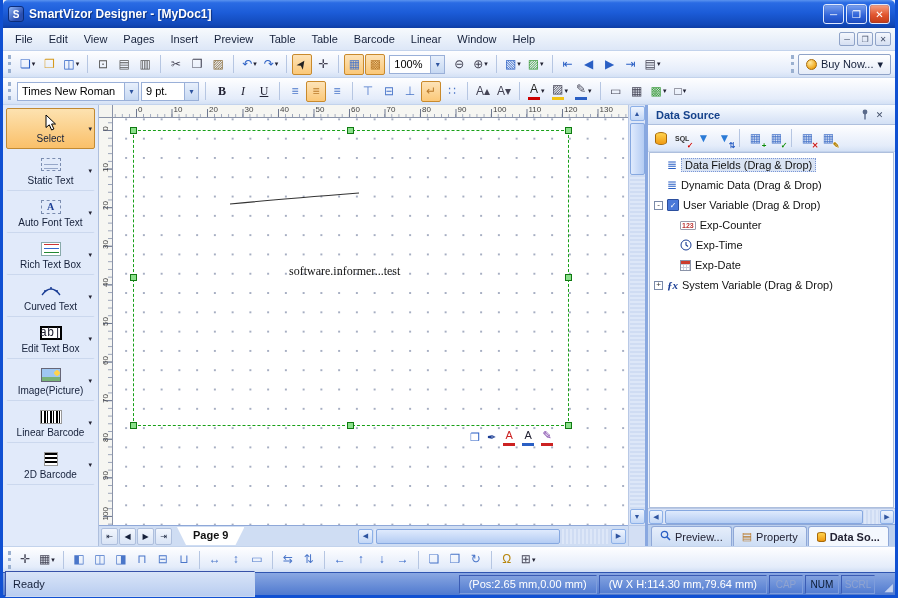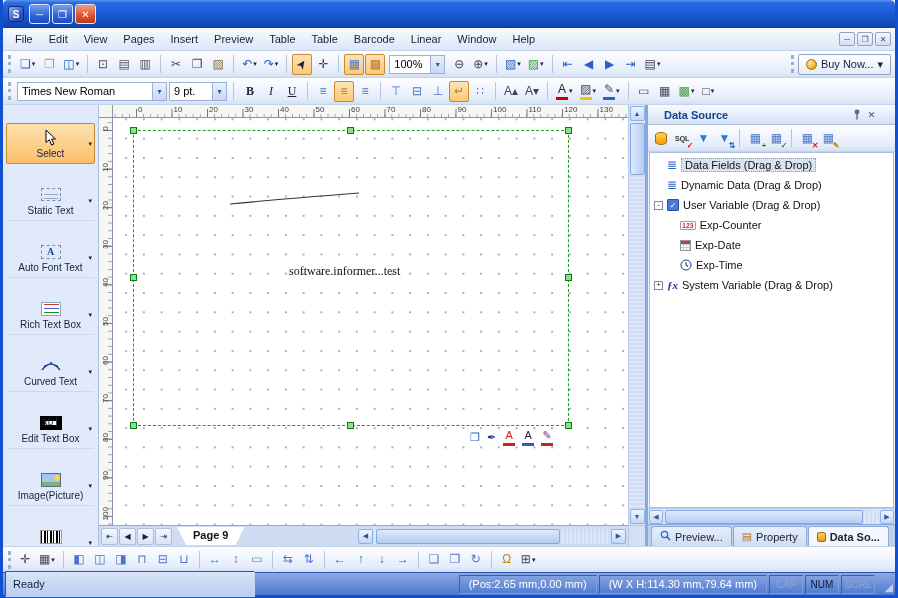--- a/index.html
+++ b/index.html
@@ -38,39 +38,39 @@
   .tbtn .g.fu{text-decoration:underline;font-family:"Liberation Serif",serif}
   .tbtn .g.sql{font-size:7px;font-weight:bold;color:#333;letter-spacing:0}
   .tbtn .uline{width:12px;height:3px;margin-top:1px;border:1px solid #7a7a7a;border-width:0}
   .tbtn .badge{position:absolute;right:-2px;bottom:-2px;font-size:8px;font-weight:bold;text-shadow:0 0 2px #fff,0 0 2px #fff}
   .tbtn .dd{font-size:7px;color:#223;margin-left:1px}
   .t-db{width:12px;height:13px;background:linear-gradient(180deg,#ffd34e,#f09a12);border:1px solid #a86a08;border-radius:6px/3px;display:inline-block}
   .combo{display:flex;align-items:center;height:19px;background:#fff;border:1px solid #9ab0d8;font-size:11px;cursor:default}
   .combo .cval{padding:0 4px;white-space:nowrap;overflow:hidden;flex:1}
   .combo .cdd{width:14px;height:100%;display:flex;align-items:center;justify-content:center;font-size:8px;color:#2f55a0;
     background:linear-gradient(#e8f0fc,#c6d8f2);border-left:1px solid #9ab0d8}
-  .fontcombo{width:150px}.sizecombo{width:58px}.zoomcombo{width:56px;margin:0 2px}
+  .fontcombo{width:122px}.sizecombo{width:58px}.zoomcombo{width:56px;margin:0 2px}
   .buygroup{margin-left:auto;display:flex;align-items:center}
   .buybtn{display:flex;align-items:center;gap:4px;height:21px;padding:0 7px;background:linear-gradient(#ffffff,#e5ecf8);
     border:1px solid #8fa3c8;border-radius:2px;font-size:11px;color:#15203a}
   .buyicon{width:11px;height:11px;border-radius:50%;background:radial-gradient(circle at 35% 30%,#ffe9a0,#f0a81c 70%,#b87708);border:1px solid #a86a08}
   
   .main{flex:1;display:flex;min-height:0;background:#e1eafa}
   
   .palette{flex:0 0 96px;background:#e1eafa;border-right:1px solid #aebfdd;padding:2px 0;overflow:hidden}
-  .tool{height:41px;margin:16px 3px;position:relative;display:flex;flex-direction:column;align-items:center;justify-content:center;
+  .tool{height:41px;margin:1px 3px;position:relative;display:flex;flex-direction:column;align-items:center;justify-content:center;
     border:1px solid transparent;border-bottom:1px solid #cbd8ee;border-radius:2px;cursor:default}
   .tool.hl{background:linear-gradient(#fde2b0,#fac06a);border:1px solid #c28a33}
   .ticon{height:19px;display:flex;align-items:center;justify-content:center}
   .tlabel{font-size:10px;color:#15203a;margin-top:1px;white-space:nowrap}
   .tdd{position:absolute;right:2px;top:50%;transform:translateY(-50%);font-size:7px;color:#223}
   .i-static{width:20px;height:13px;border:1px dashed #7b8db0;background-image:repeating-linear-gradient(180deg,transparent 0 3px,#96a7c8 3px 4px);background-size:14px 100%;background-repeat:no-repeat;background-position:2px 2px}
   .i-autofont{width:20px;height:14px;border:1px dashed #7b8db0;color:#1a3d94;font-weight:bold;font-size:10px;display:flex;align-items:center;justify-content:center;font-family:"Liberation Serif",serif}
   .i-rich{width:20px;height:14px;border:1px solid #8aa;background-image:repeating-linear-gradient(180deg,#c33 1px 2px,transparent 2px 5px,#36c 5px 6px,transparent 6px 9px,#283 9px 10px,transparent 10px 12px);background-size:15px 100%;background-repeat:no-repeat;background-position:2px 0;background-color:#fff}
-  .i-edit{width:22px;height:14px;border:5px solid #000000;background:#fff;color:#223;font-size:10px;font-family:"Liberation Mono",monospace;display:flex;align-items:center;justify-content:center}
+  .i-edit{width:22px;height:14px;border:2px solid #000000;background:#fff;color:#223;font-size:12px;font-family:"Liberation Mono",monospace;display:flex;align-items:center;justify-content:center}
   .i-img{width:20px;height:14px;border:1px solid #667;background-color:#9fc7f2;background-image:radial-gradient(circle at 15px 4px,#ffd34e 0 2.5px,transparent 3px),linear-gradient(180deg,transparent 0 8px,#79b379 8px)}
   .i-bar{width:22px;height:14px;border:1px solid #999;background:repeating-linear-gradient(90deg,#000 0 1px,#fff 1px 3px,#000 3px 5px,#fff 5px 6px)}
   .i-qr{width:14px;height:14px;border:1px solid #999;background-color:#fff;background-image:repeating-linear-gradient(0deg,transparent 0 2px,#000 2px 4px),repeating-linear-gradient(90deg,#fff 0 2px,transparent 2px 4px)}
   
   .canvas-area{flex:1;position:relative;background:#e9edf5;min-width:0}
   .ruler-corner{position:absolute;left:0;top:0;width:14px;height:13px;background:#f4f4f0;border-right:1px solid #8a93a8;border-bottom:1px solid #8a93a8}
   .h-ruler{position:absolute;left:14px;right:17px;top:0;height:13px;background-color:#f6f6f2;border-bottom:1px solid #8a93a8;
     background-image:linear-gradient(90deg,#6e7890 0 1px,transparent 1px),linear-gradient(90deg,#9aa3b8 0 1px,transparent 1px);
     background-size:35.5px 9px,7.1px 4px;background-repeat:repeat-x,repeat-x;background-position:23px 4px,23px 9px;overflow:hidden}
   .v-ruler{position:absolute;left:0;top:13px;bottom:21px;width:14px;background-color:#f6f6f2;border-right:1px solid #8a93a8;
@@ -99,21 +99,21 @@
   .bottomrow{position:absolute;left:0;right:17px;bottom:0;height:21px;display:flex;align-items:center;background:#cfddf3;border-top:1px solid #8fa8d8;padding:1px 2px;gap:1px}
   .navbtn{width:17px;height:17px;display:flex;align-items:center;justify-content:center;font-size:8px;color:#15203a;background:linear-gradient(#f2f6fd,#d9e4f6);border:1px solid #aebfdd;border-radius:2px}
   .pagetab{height:18px;margin-left:4px;padding:2px 16px 0 16px;background:#fff;font-weight:bold;font-size:11px;color:#111;
     clip-path:polygon(0 0,100% 0,calc(100% - 9px) 100%,9px 100%)}
   .hscroll{margin-left:auto;display:flex;align-items:center;width:268px;gap:1px}
   .hscroll .strack{flex:1;height:15px;position:relative;background:repeating-linear-gradient(90deg,#dde7f8 0 2px,#cfdcf3 2px 4px)}
   .hscroll .sthumb{position:absolute;top:0;left:2px;width:78%;height:15px;background:linear-gradient(180deg,#dfeafd,#b4ccf3);border:1px solid #86a8e0;border-radius:2px}
   .corner2{position:absolute;right:0;bottom:0;width:17px;height:21px;background:#d3dff4;border-top:1px solid #b9c9e6;border-left:1px solid #b9c9e6}
   
   .rpanel{flex:0 0 250px;display:flex;flex-direction:column;background:#eef3fc;border-left:3px solid #89a8e0;min-height:0}
-  .rhead{height:20px;flex:0 0 20px;display:flex;align-items:center;padding:0 16px;background:linear-gradient(#f8fbff,#d3e0f5);border-bottom:1px solid #aebfdd}
+  .rhead{height:20px;flex:0 0 20px;display:flex;align-items:center;padding:0 8px;background:linear-gradient(#f8fbff,#d3e0f5);border-bottom:1px solid #aebfdd}
   .rtitle{flex:1;font-weight:bold;color:#15428b;font-size:11px}
   .rheadbtn{width:15px;height:14px;display:flex;align-items:center;justify-content:center;color:#44506a;font-size:9px;border:1px solid transparent;border-radius:2px}
   .dstoolbar{height:27px;flex:0 0 27px;display:flex;align-items:center;padding:0 3px;background:linear-gradient(#fefeff,#e4ecfa 80%,#d4e1f5);border-bottom:1px solid #c3d3ec}
   .tree{flex:1;background:#fff;border:1px solid #aebfdd;margin:0 1px;overflow:hidden;padding:2px 0;min-height:0}
   .trow{height:20px;display:flex;align-items:center;gap:4px;padding:0 4px;white-space:nowrap;color:#111}
   .trow.child{padding-left:30px}
   .trow.selrow .tlbl{background:#d9e3f3;border:1px dotted #7a96d6;padding:0 3px}
   .texp{width:9px;height:9px;flex:0 0 9px;display:flex;align-items:center;justify-content:center;font-size:8px;line-height:8px;color:#333;border:1px solid #7a8aa8;background:#fff}
   .texp.none{border:none;background:transparent}
   .ticn{display:inline-flex;align-items:center;justify-content:center}
@@ -144,20 +144,21 @@
   .st-flag.dim{color:#8fa3d0}
   .st-grip{width:16px;height:19px;display:flex;align-items:flex-end;justify-content:flex-end;color:#c2d1f0;font-size:11px}
 </style>
 </head>
 <body>
 
 <div id="win">
 
   <div class="titlebar">
     <span class="appicon">S</span>
+    <span class="title">SmartVizor Designer - [MyDoc1]</span>
     <span class="winbtns">
       <span class="wbtn">─</span>
       <span class="wbtn">❐</span>
       <span class="wbtn wclose">✕</span>
     </span>
   </div>
 
   <div class="menubar">
     <span class="mitem">File</span>
     <span class="mitem">Edit</span>
@@ -714,31 +715,31 @@
         <div class="trow">
           <span class="texp">-</span>
           <span class="ticn icn-var">✓</span>
           <span class="tlbl">User Variable (Drag &amp; Drop)</span>
         </div>
         <div class="trow child">
           <span class="ticn icn-123">123</span>
           <span class="tlbl">Exp-Counter</span>
         </div>
         <div class="trow child">
-          <span class="ticn icn-cal"></span>
-          <span class="tlbl">Exp-Date</span>
-        </div>
-        <div class="trow child">
           <span class="ticn">
             <svg width="12" height="12" viewBox="0 0 12 12">
                 <circle cx="6" cy="6" r="5" fill="#fff" stroke="#1a3d94"></circle>
                 <path d="M6 3 V6 L8 7.5" stroke="#1a3d94" fill="none" stroke-width="1.1"></path>
               </svg>
           </span>
           <span class="tlbl">Exp-Time</span>
+        </div>
+        <div class="trow child">
+          <span class="ticn icn-cal"></span>
+          <span class="tlbl">Exp-Date</span>
         </div>
         <div class="trow">
           <span class="texp">+</span>
           <span class="ticn icn-fx">ƒx</span>
           <span class="tlbl">System Variable (Drag &amp; Drop)</span>
         </div>
       </div>
       <div class="rscroll">
         <span class="sbtn">◀</span>
         <span class="strack">

